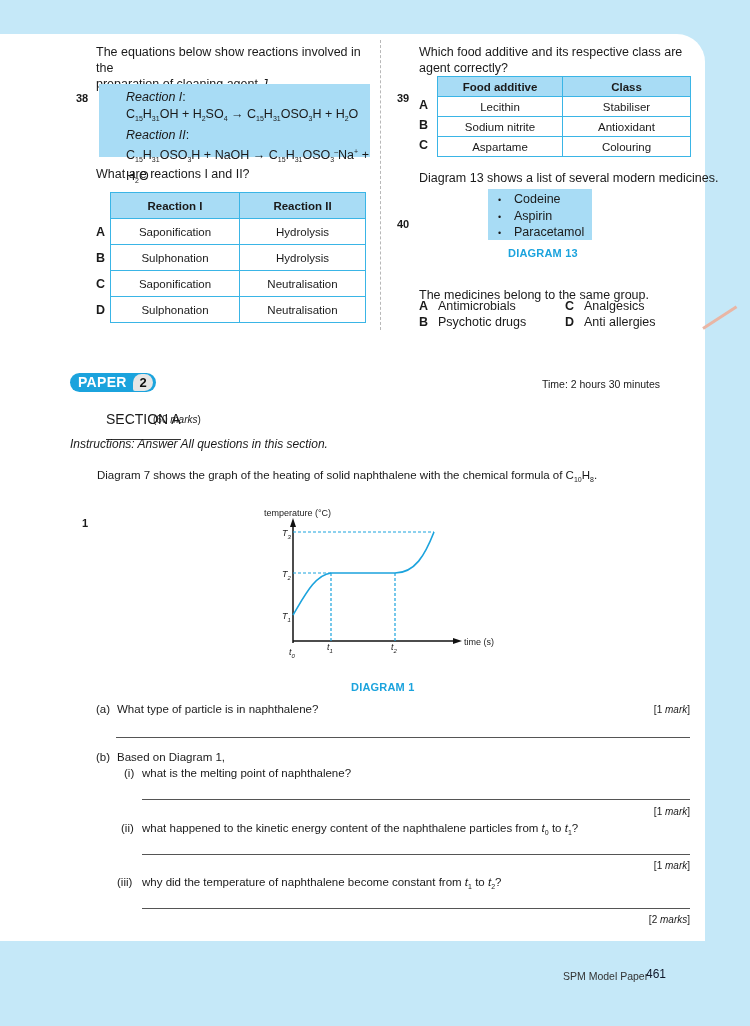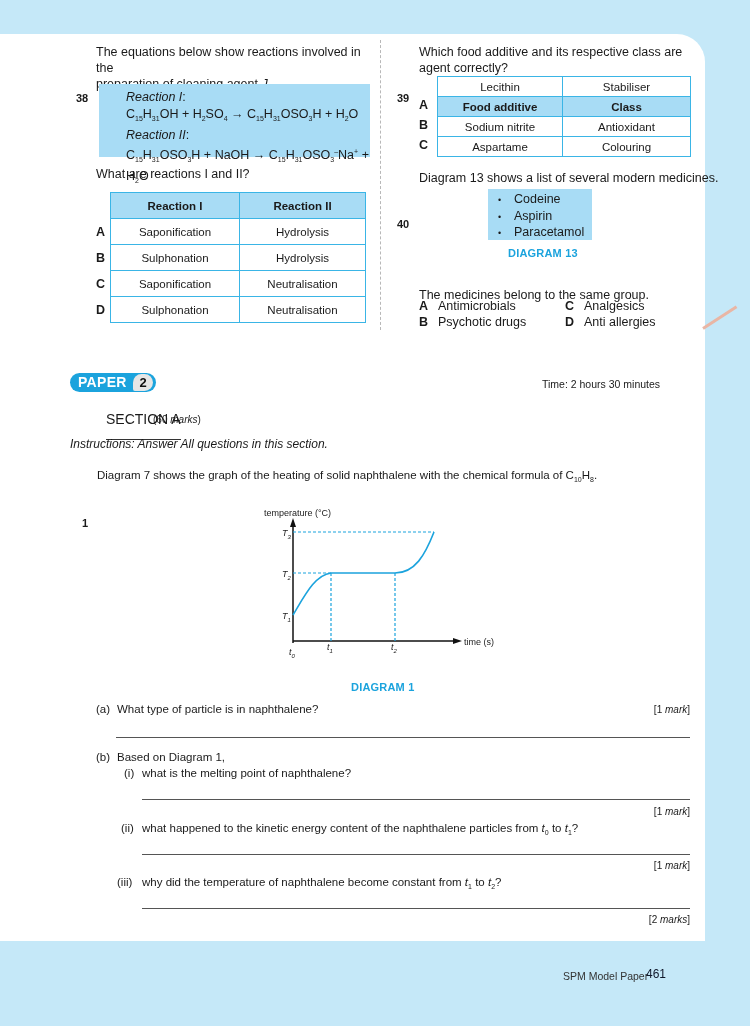--- a/index.html
+++ b/index.html
@@ -89,27 +89,27 @@
 <span class="optlab" style="left:96px;top:303px;">D</span>
 
 <span class="abs qnum" style="left:397px;top:44px;">39</span>
 <div class="abs qtext" style="left:419px;top:44px;width:280px;">
   <div>Which food additive and its respective class are</div>
   <div>agent correctly?</div>
 </div>
 <table class="blue" style="left:437px;top:76px;width:254px;">
   <tbody>
       <tr style="height:20px;">
-        <td>Lecithin</td>
-        <td>Stabiliser</td>
-      </tr>
-  <tr style="height:20px;">
     <th style="width:125px;">Food additive</th>
     <th>Class</th>
   </tr>
+  <tr style="height:20px;">
+        <td>Lecithin</td>
+        <td>Stabiliser</td>
+      </tr>
   <tr style="height:20px;">
         <td>Sodium nitrite</td>
         <td>Antioxidant</td>
       </tr>
   <tr style="height:20px;">
         <td>Aspartame</td>
         <td>Colouring</td>
       </tr>
 </tbody>
   </table>

